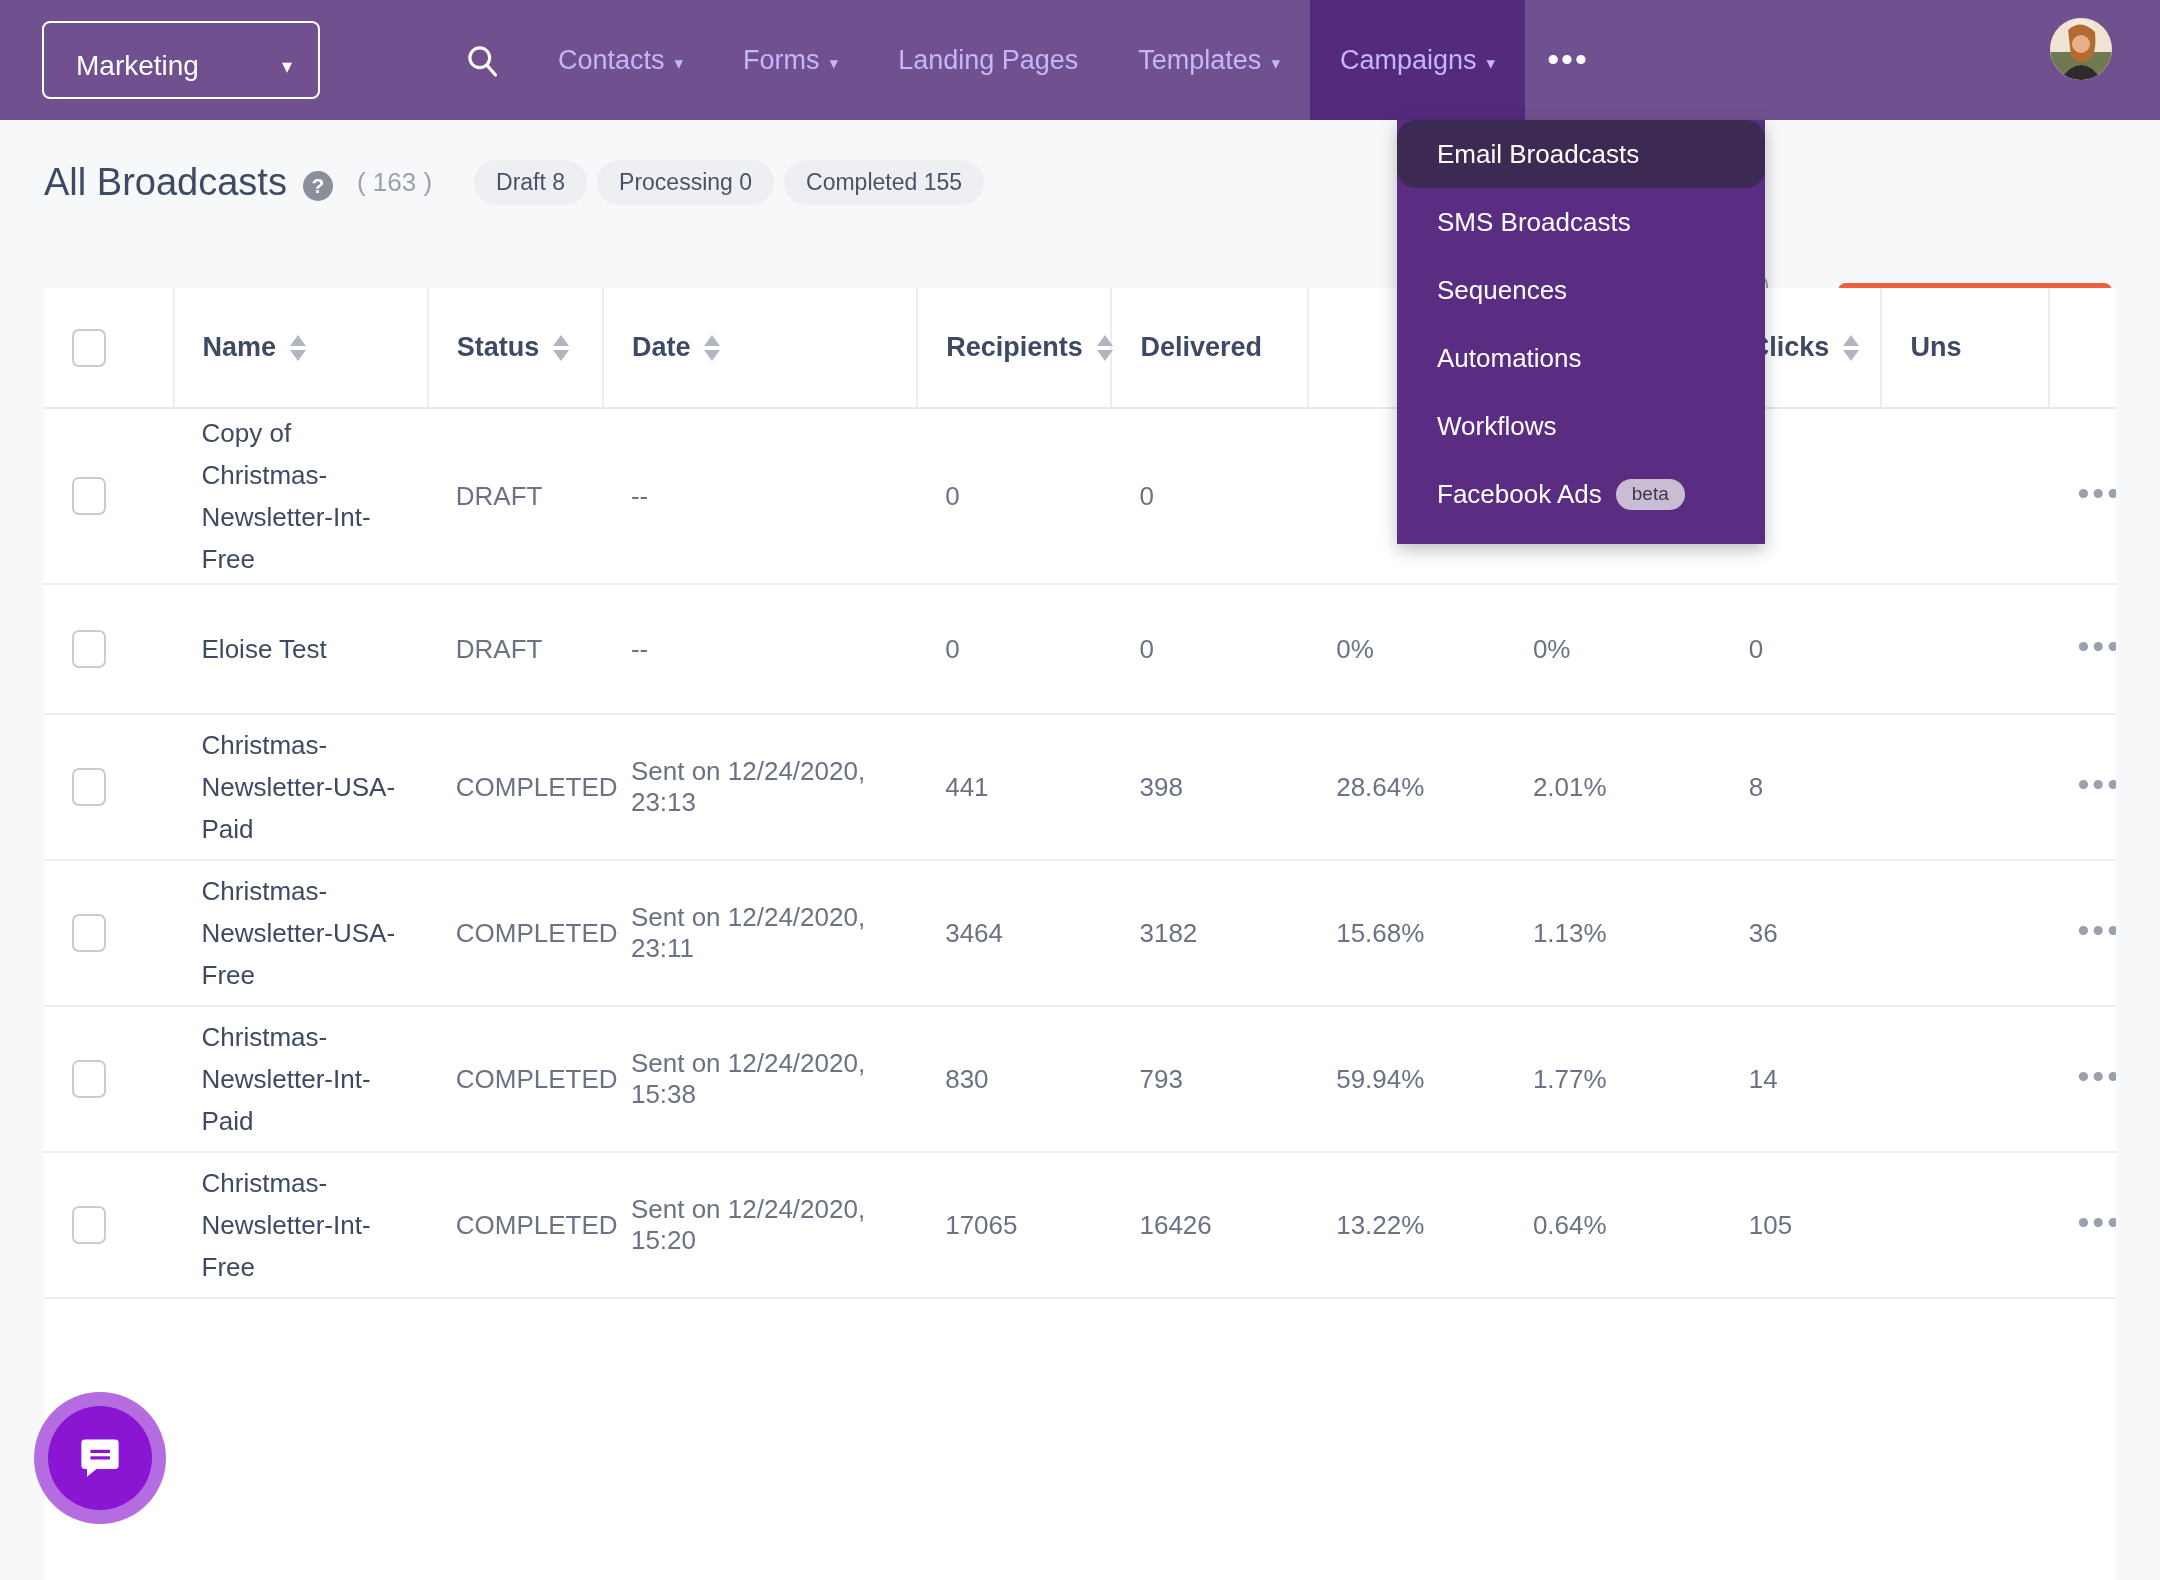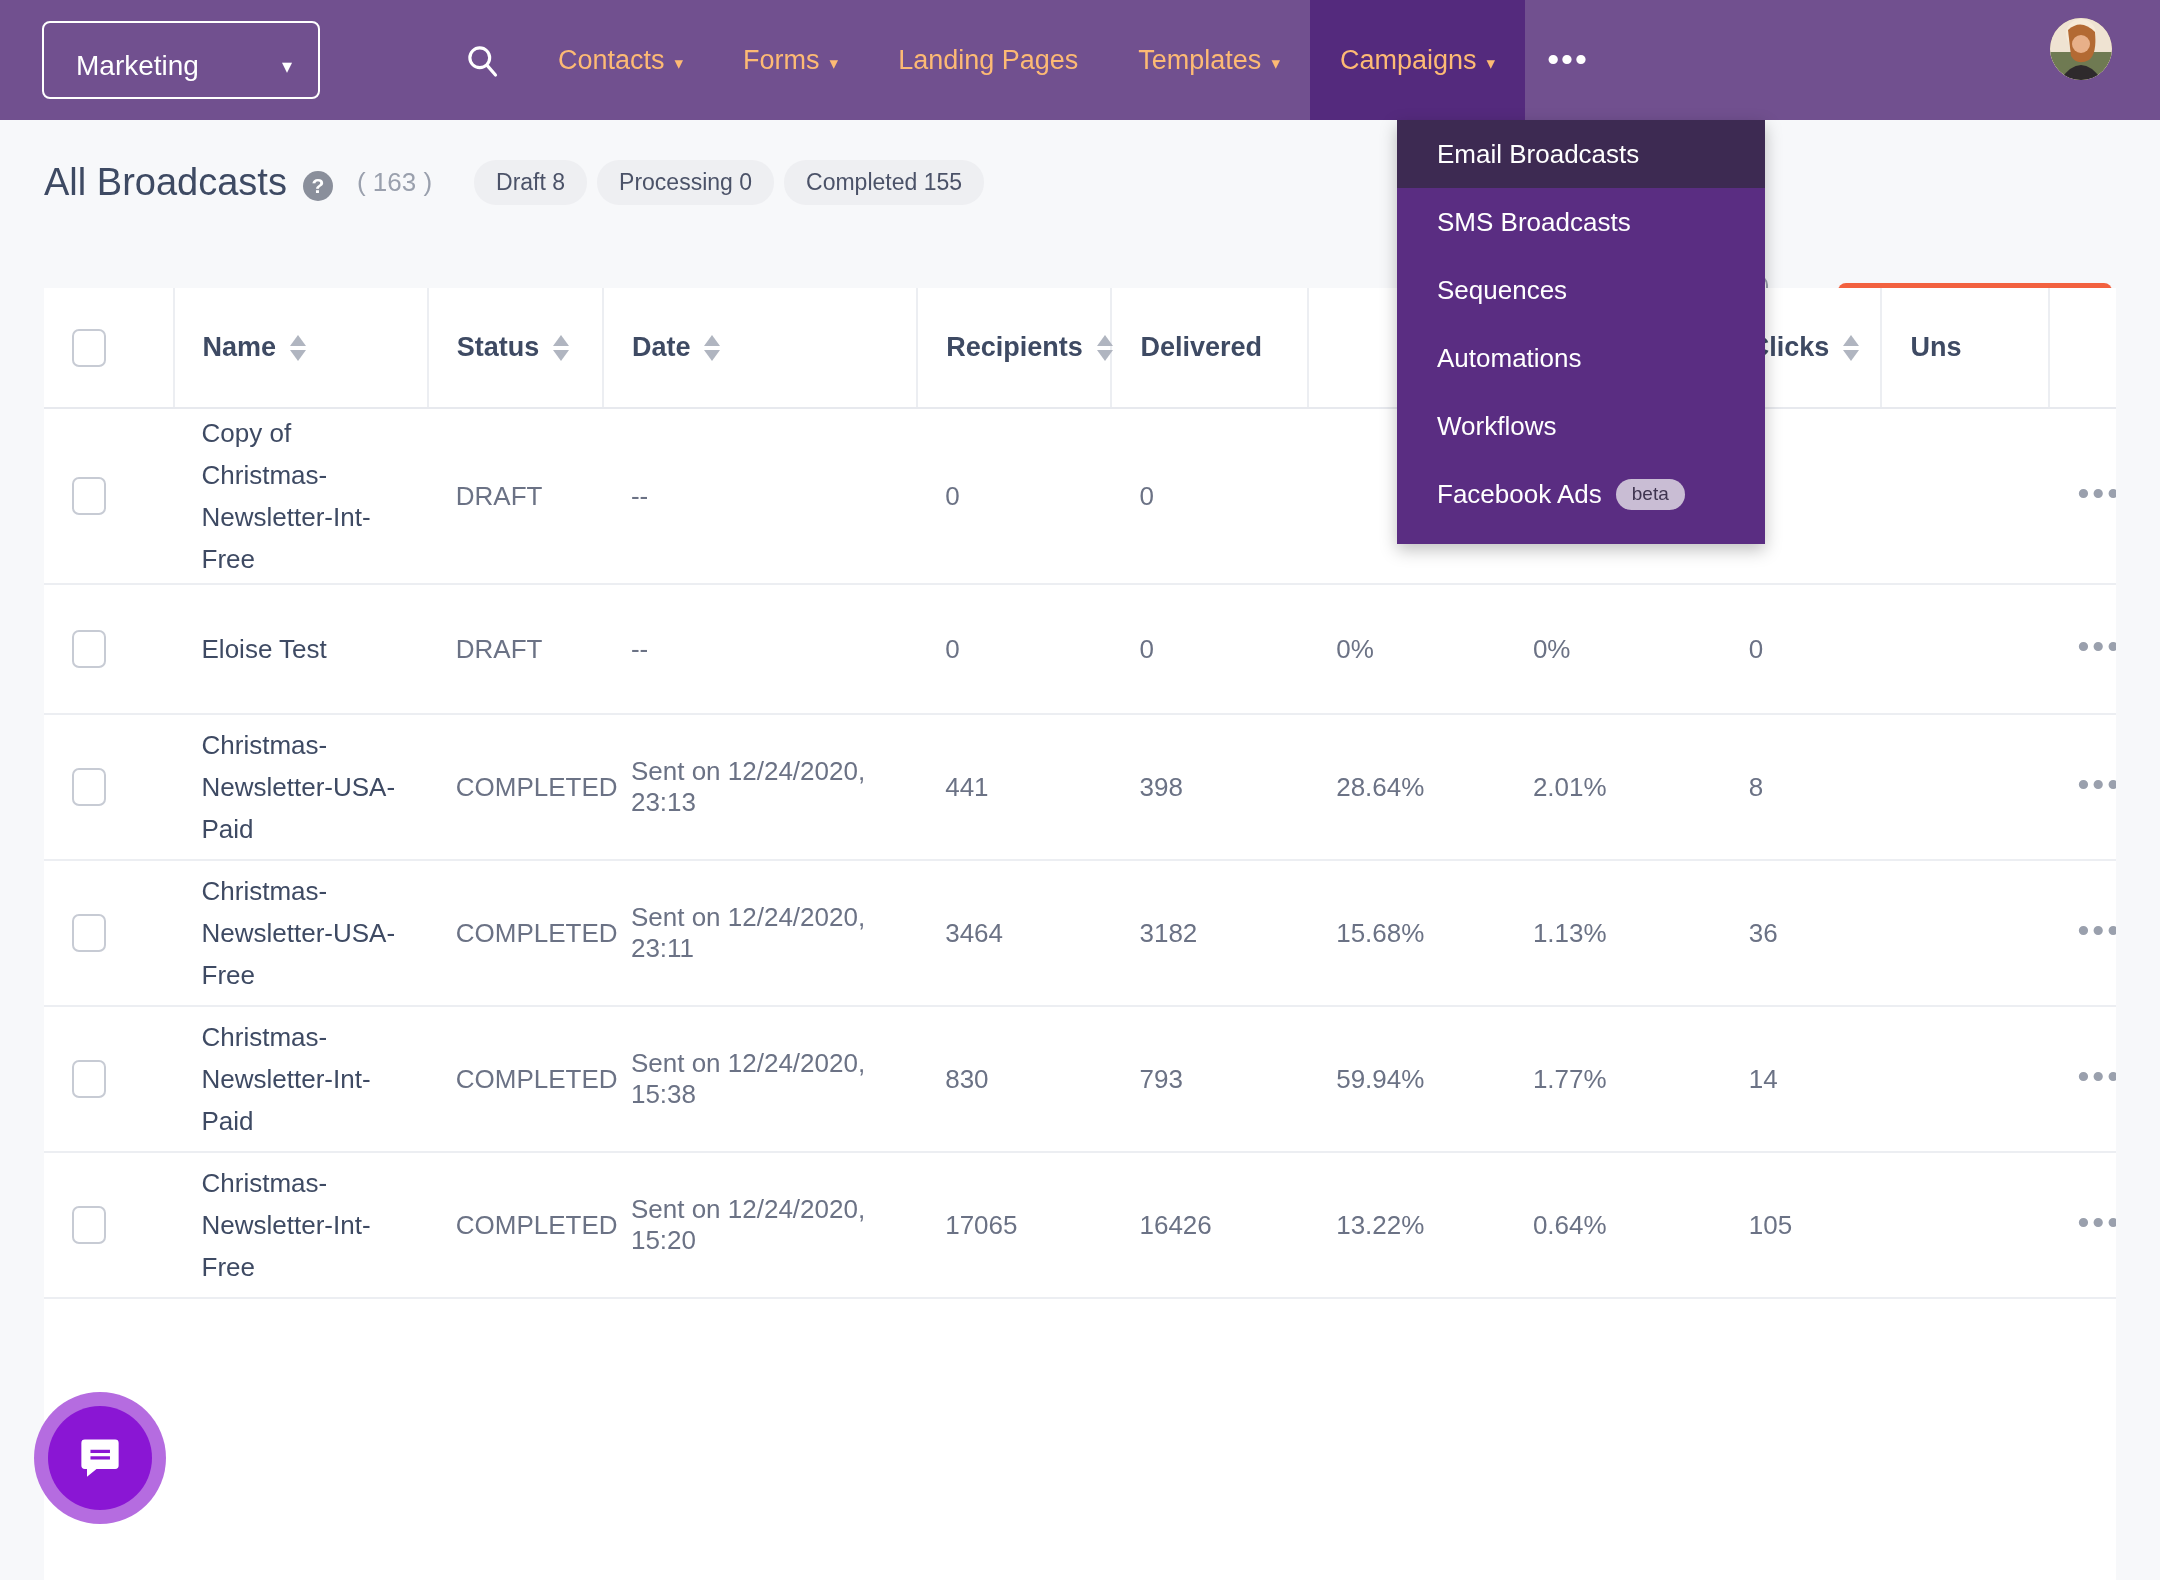--- a/index.html
+++ b/index.html
@@ -31,21 +31,21 @@
 
   .nav-items { display: flex; align-items: stretch; height: 120px; margin-left: 116px; }
   .nav-search {
     display: flex; align-items: center; justify-content: center;
     width: 92px; cursor: pointer;
   }
   .nav-search svg { display:block; }
   .nav-item {
     display: flex; align-items: center; gap: 10px;
     padding: 0 30px;
-    color: #fdba74; font-size: 27px;
+    color: #c4b5fd; font-size: 27px;
     cursor: pointer; white-space: nowrap;
   }
   .nav-item .chev { font-size: 17px; position: relative; top: 3px; }
   .nav-item.active { background: #542a7d; justify-content: flex-end; }
   .nav-more {
     display: flex; align-items: center; justify-content: center;
     width: 86px; cursor: pointer;
   }
   .nav-more .dots { color:#fff; font-size: 34px; letter-spacing: 2px; line-height: 0.4; }
 
@@ -63,20 +63,21 @@
     background: #5a2d82;
     box-shadow: 0 6px 16px rgba(0,0,0,.25);
     z-index: 50;
     padding-bottom: 16px;
   }
   .dd-item {
     height: 68px; display: flex; align-items: center;
     padding-left: 40px;
     color: #ffffff; font-size: 26px;
     cursor: pointer;
+    border-radius: 19px;
   }
   .dd-item.active { background: #3d2a52; }
   .dd-badge {
     margin-left: 14px;
     background: #c9bdd4; color: #3f3550;
     border-radius: 20px; padding: 4px 16px 5px;
     font-size: 19px;
   }
 
   

